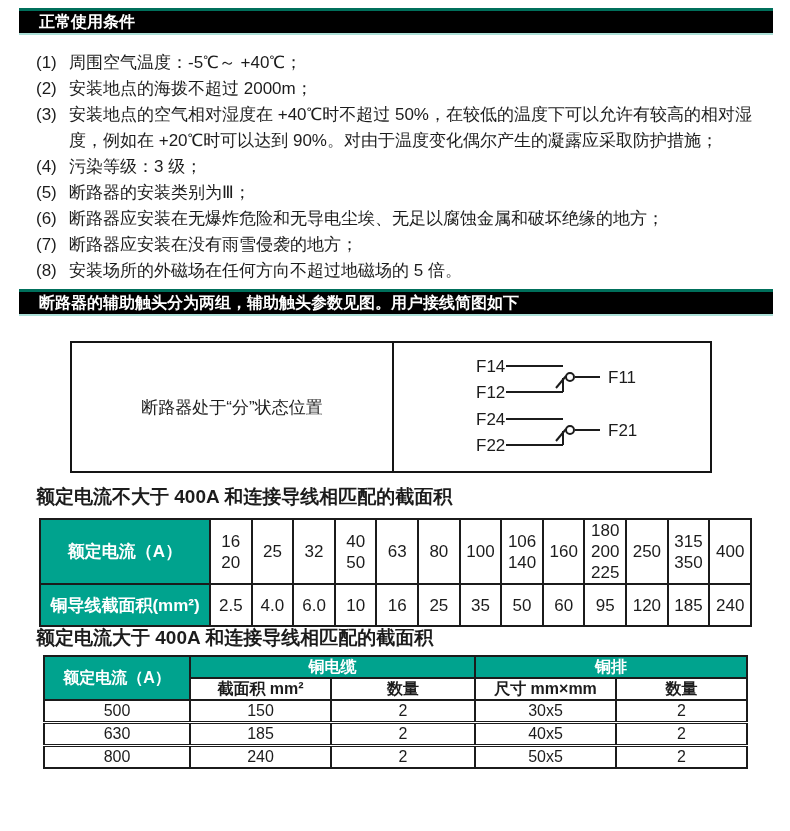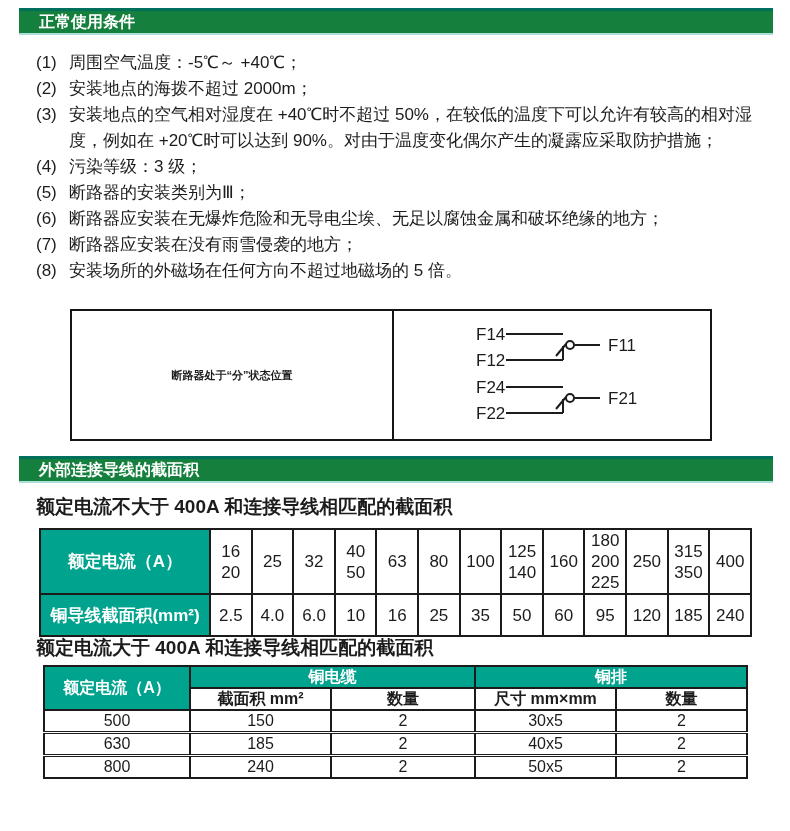--- a/index.html
+++ b/index.html
@@ -7,21 +7,21 @@
   body {
     width:790px; height:831px;
     background:#ffffff;
     color:#1c1c1c;
     font-family:"Liberation Sans", sans-serif;
     overflow:hidden;
   }
   
   .banner {
     margin:0 17px 0 19px;
-    background:#15803d;
+    background:#000000;
     border-top:3px solid #006f5b;
     border-bottom:2px solid #abdfd7;
     color:#ffffff;
     font-size:16px;
     font-weight:bold;
     line-height:18px;
     padding:2px 10px 2px 20px;
   }
   #banner-normal { margin-top:8px; }
   #banner-aux    { margin-top:5px; }
@@ -41,21 +41,21 @@
   .diagram-box {
     margin:25px 0 0 70px;
     width:642px; height:132px;
     border:2px solid #151515;
     display:flex;
   }
   .diagram-left {
     flex:0 0 322px;
     border-right:2px solid #151515;
     display:flex; align-items:center; justify-content:center;
-    font-size:11px; font-weight:bold;
+    font-size:17px; font-weight:normal;
   }
   .diagram-right { flex:1; }
   .diagram-right svg { display:block; width:100%; height:100%; }
   .wire { stroke:#1c1c1c; stroke-width:2; fill:none; }
   .pivot { stroke:#1c1c1c; stroke-width:2; fill:#ffffff; }
   .term-label { font-size:17px; fill:#1c1c1c; font-family:"Liberation Sans", sans-serif; }
 
   
   .subtitle {
     margin:14px 0 0 36px;
@@ -149,20 +149,23 @@
     <div class="cond-row">
       <span class="cond-marker">(7)</span>
       <span class="cond-text">断路器应安装在没有雨雪侵袭的地方；</span>
     </div>
     <div class="cond-row">
       <span class="cond-marker">(8)</span>
       <span class="cond-text">安装场所的外磁场在任何方向不超过地磁场的 5 倍。</span>
     </div>
   </div>
 
+  <div class="banner" id="banner-aux">
+    <span>断路器的辅助触头分为两组，辅助触头参数见图。用户接线简图如下</span>
+  </div>
 
   <div class="diagram-box">
     <div class="diagram-left">
       <span>断路器处于“分”状态位置</span>
     </div>
     <div class="diagram-right">
       <svg viewBox="0 0 316 128">
 
         <text class="term-label" x="82" y="29">F14</text>
         <line class="wire" x1="112" y1="23" x2="169" y2="23"></line>
@@ -180,23 +183,20 @@
         <line class="wire" x1="112" y1="102" x2="169" y2="102"></line>
         <line class="wire" x1="169" y1="102" x2="169" y2="88"></line>
         <line class="wire" x1="162" y1="98" x2="172" y2="86"></line>
         <circle class="pivot" cx="176" cy="87" r="4"></circle>
         <line class="wire" x1="181" y1="87" x2="206" y2="87"></line>
         <text class="term-label" x="214" y="93">F21</text>
       </svg>
     </div>
   </div>
 
-  <div class="banner" id="banner-ext">
-    <span>外部连接导线的截面积</span>
-  </div>
 
   <p class="subtitle" id="subtitle1">额定电流不大于 400A 和连接导线相匹配的截面积</p>
 
   <table class="t1">
     <colgroup>
       <col style="width:170px">
       <col>
         <col>
         <col>
         <col>
@@ -215,21 +215,21 @@
         <td class="label-cell">额定电流（A）</td>
         <td>16
 20</td>
         <td>25</td>
         <td>32</td>
         <td>40
 50</td>
         <td>63</td>
         <td>80</td>
         <td>100</td>
-        <td>125
+        <td>106
 140</td>
         <td>160</td>
         <td>180
 200
 225</td>
         <td>250</td>
         <td>315
 350</td>
         <td>400</td>
       </tr>

